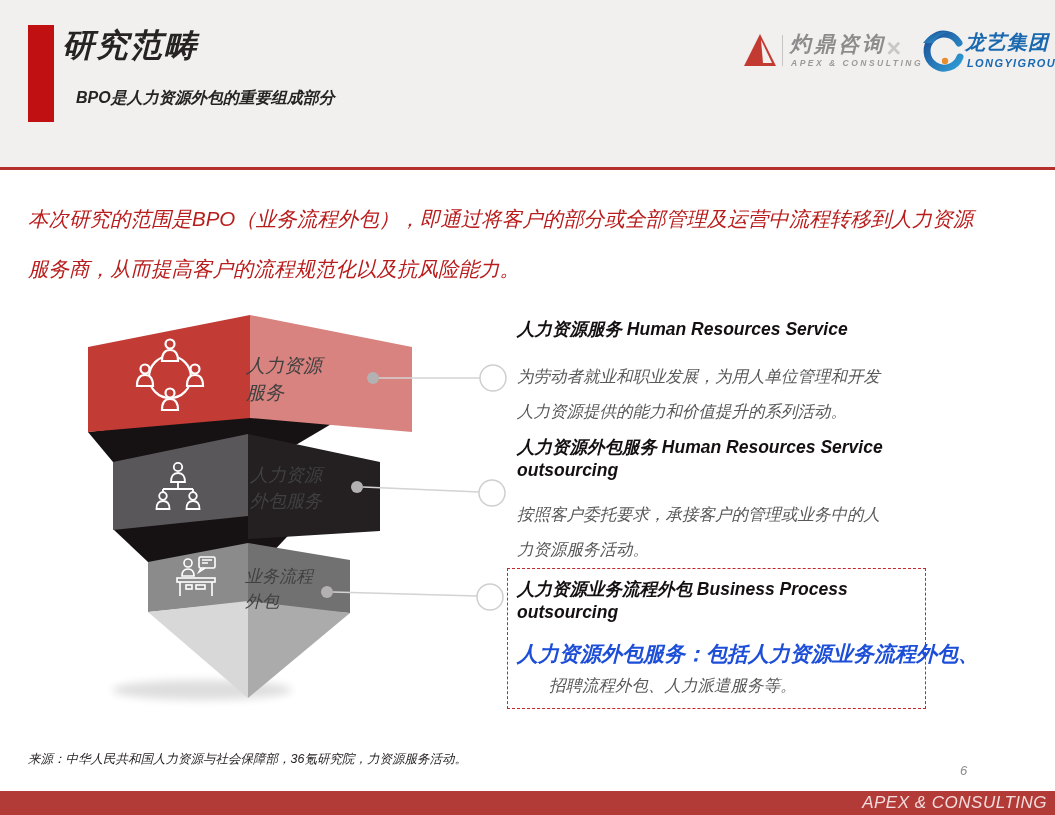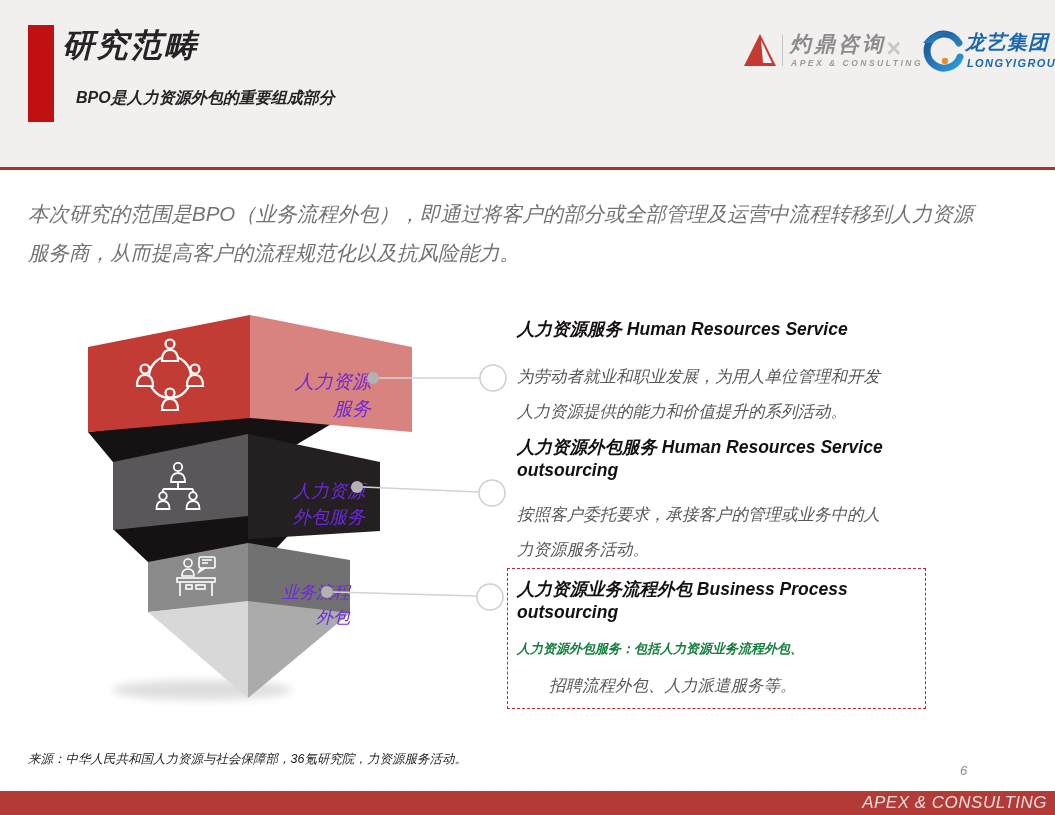--- a/index.html
+++ b/index.html
@@ -18,40 +18,40 @@
   .apex-icon{left:741px;top:31px;}
   .logo-vline{left:782px;top:35px;width:1px;height:31px;background:#c6c4c4;}
   .apex-name{left:790px;top:30px;font-size:21px;font-weight:bold;color:#8d8b8c;letter-spacing:3px;}
   .apex-tagline{left:791px;top:58px;font-size:8.5px;font-weight:bold;color:#9b9999;letter-spacing:2.5px;}
   .logo-x{left:886px;top:34px;font-size:25px;font-weight:bold;color:#c9c7c7;}
   .longyi-icon{left:920px;top:28px;}
   .longyi-name{left:965px;top:29px;font-size:20px;font-weight:bold;color:#1968b0;letter-spacing:1px;}
   .longyi-tagline{left:967px;top:57px;font-size:11px;font-weight:bold;color:#1968b0;letter-spacing:1.4px;}
 
   
-  .intro{left:28px;top:194px;width:1018px;font-size:20.5px;line-height:39px;color:#737373;white-space:pre-line;}
+  .intro{left:28px;top:194px;width:1018px;font-size:20.5px;line-height:50px;color:#b91c1c;white-space:pre-line;}
 
   
   .funnel-svg{left:50px;top:300px;}
-  .f-label{color:#6d28d9;text-align:right;white-space:pre-line;margin-top:16px;}
+  .f-label{color:#404040;text-align:left;white-space:pre-line;}
   .f-label1{left:246px;top:352px;width:125px;font-size:19px;line-height:27px;}
   .f-label2{left:250px;top:462px;width:115px;font-size:18px;line-height:26px;}
   .f-label3{left:245px;top:564px;width:105px;font-size:17px;line-height:25px;}
   .connector-svg{left:0;top:0;pointer-events:none;}
 
   
   .def-title{font-size:17.5px;font-weight:bold;color:#141011;line-height:23px;white-space:pre-line;}
   .def-desc{font-size:16.5px;color:#595757;line-height:35px;white-space:pre-line;}
   .def1-title{left:517px;top:318px;}
   .def1-desc{left:517px;top:359px;}
   .def2-title{left:517px;top:436px;}
   .def2-desc{left:517px;top:497px;}
   .hl-box{left:507px;top:568px;width:417px;height:139px;border:1px dashed #c1272d;}
   .def3-title{left:517px;top:578px;}
-  .def3-desc-bold{left:517px;top:640px;font-size:13px;font-weight:bold;color:#15803d;}
+  .def3-desc-bold{left:517px;top:640px;font-size:21px;font-weight:bold;color:#1d4ed8;}
   .def3-desc{left:517px;top:675px;font-size:16.5px;color:#595757;margin-left:32px;}
 
   
   .source-note{left:28px;top:751px;font-size:12.5px;color:#221e1f;}
   .page-number{left:960px;top:763px;font-size:13px;color:#8d8b8b;}
   .footer-bar{left:0;top:791px;width:1055px;height:24px;background:#b23a37;}
   .footer-brand{right:8px;top:0;height:24px;line-height:24px;font-size:17px;color:#f2dddc;letter-spacing:.5px;position:absolute;}
 </style>
 </head>
 <body>

